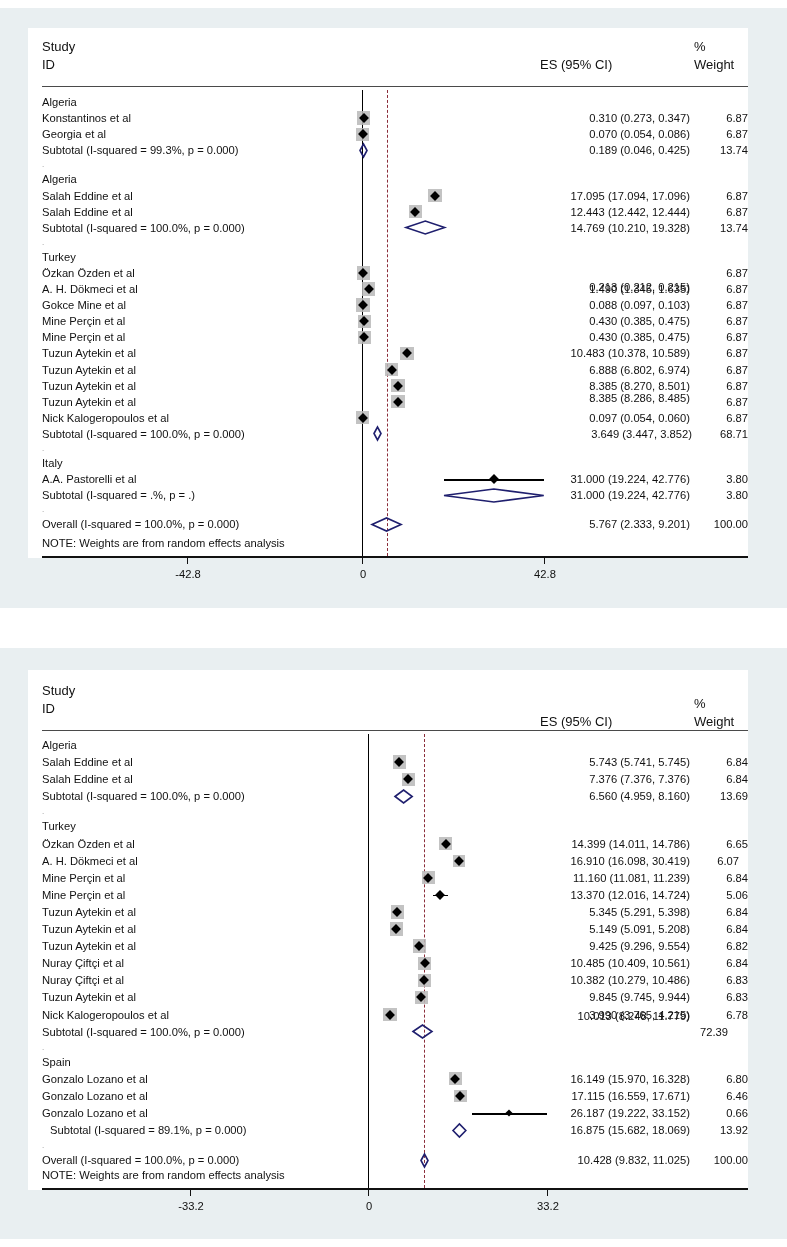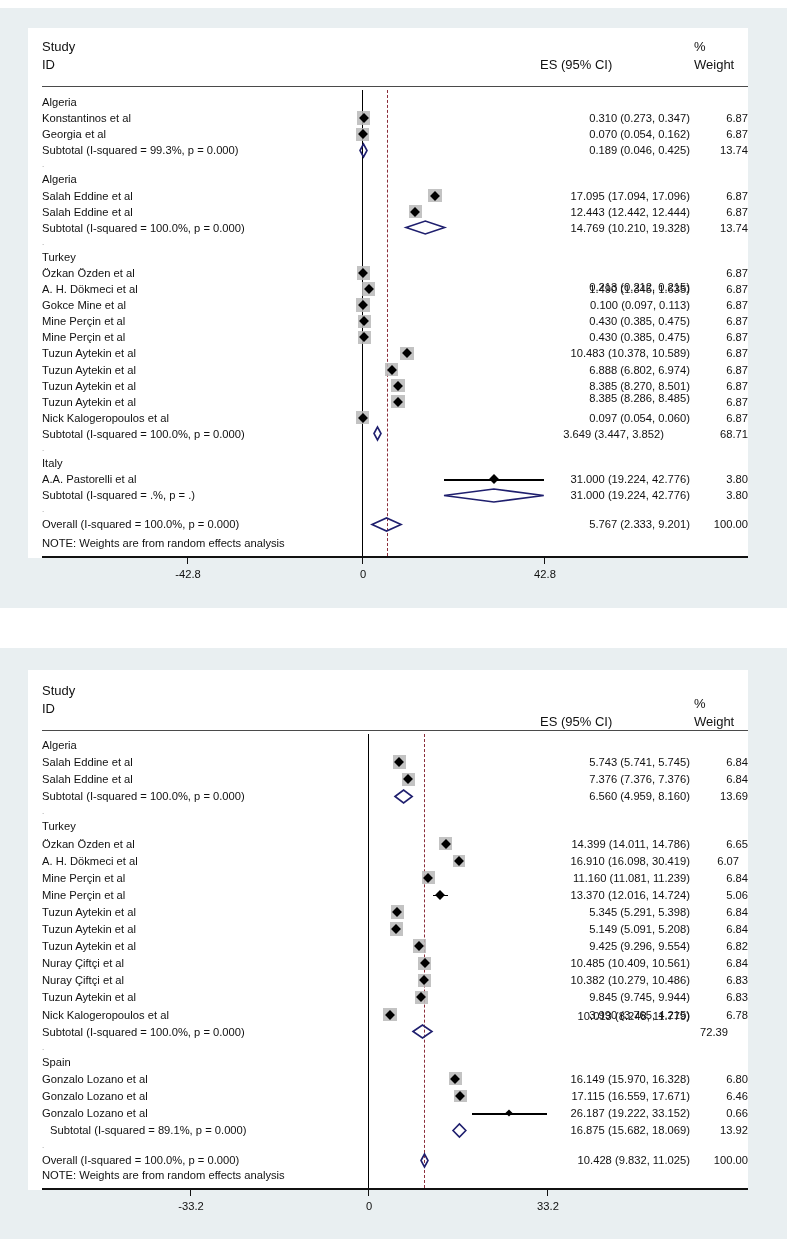--- a/index.html
+++ b/index.html
@@ -127,21 +127,21 @@
   <div class="ticklabel" style="left:188px;top:568px;text-align:center;">-42.8</div>
   <div class="ticklabel" style="left:363px;top:568px;">0</div>
   <div class="ticklabel" style="left:545px;top:568px;">42.8</div>
 
   <div id="p1rows">
       <div class="txt" style="left: 42px; top: 97px;">Algeria</div>
       <div class="txt" style="left: 42px; top: 113.1px;">Konstantinos et al</div>
       <div class="txt r" style="left: 490px; width: 200px; top: 113.1px;">0.310 (0.273, 0.347)</div>
       <div class="txt r" style="left: 688px; width: 60px; top: 113.1px;">6.87</div>
       <div class="txt" style="left: 42px; top: 129.2px;">Georgia  et al</div>
-      <div class="txt r" style="left: 490px; width: 200px; top: 129.2px;">0.070 (0.054, 0.162)</div>
+      <div class="txt r" style="left: 490px; width: 200px; top: 129.2px;">0.070 (0.054, 0.086)</div>
       <div class="txt r" style="left: 688px; width: 60px; top: 129.2px;">6.87</div>
       <div class="txt" style="left: 42px; top: 145.3px;">Subtotal  (I-squared = 99.3%, p = 0.000)</div>
       <div class="txt r" style="left: 490px; width: 200px; top: 145.3px;">0.189 (0.046, 0.425)</div>
       <div class="txt r" style="left: 688px; width: 60px; top: 145.3px;">13.74</div>
       <div class="txt" style="left: 42px; top: 161.4px; font-size: 8px; color: rgb(136, 136, 136);">.</div>
       <div class="txt" style="left: 42px; top: 174.4px;">Algeria</div>
       <div class="txt" style="left: 42px; top: 190.5px;">Salah Eddine  et al</div>
       <div class="txt r" style="left: 490px; width: 200px; top: 190.5px;">17.095 (17.094, 17.096)</div>
       <div class="txt r" style="left: 688px; width: 60px; top: 190.5px;">6.87</div>
       <div class="txt" style="left: 42px; top: 206.6px;">Salah Eddine et al</div>
@@ -152,21 +152,21 @@
       <div class="txt r" style="left: 688px; width: 60px; top: 222.7px;">13.74</div>
       <div class="txt" style="left: 42px; top: 238.8px; font-size: 8px; color: rgb(136, 136, 136);">.</div>
       <div class="txt" style="left: 42px; top: 251.8px;">Turkey</div>
       <div class="txt" style="left: 42px; top: 267.9px;">Özkan Özden et al</div>
       <div class="txt r" style="left: 490px; width: 200px; top: 282px;">0.213 (0.212, 0.215)</div>
       <div class="txt r" style="left: 688px; width: 60px; top: 267.9px;">6.87</div>
       <div class="txt" style="left: 42px; top: 284px;">A. H. Dökmeci et al</div>
       <div class="txt r" style="left: 490px; width: 200px; top: 284px;">1.490 (1.345, 1.635)</div>
       <div class="txt r" style="left: 688px; width: 60px; top: 284px;">6.87</div>
       <div class="txt" style="left: 42px; top: 300.1px;">Gokce Mine et al</div>
-      <div class="txt r" style="left: 490px; width: 200px; top: 300.1px;">0.100 (0.097, 0.113)</div>
+      <div class="txt r" style="left: 490px; width: 200px; top: 300.1px;">0.088 (0.097, 0.103)</div>
       <div class="txt r" style="left: 688px; width: 60px; top: 300.1px;">6.87</div>
       <div class="txt" style="left: 42px; top: 316.2px;">Mine Perçin et al</div>
       <div class="txt r" style="left: 490px; width: 200px; top: 316.2px;">0.430 (0.385, 0.475)</div>
       <div class="txt r" style="left: 688px; width: 60px; top: 316.2px;">6.87</div>
       <div class="txt" style="left: 42px; top: 332.3px;">Mine Perçin et al</div>
       <div class="txt r" style="left: 490px; width: 200px; top: 332.3px;">0.430 (0.385, 0.475)</div>
       <div class="txt r" style="left: 688px; width: 60px; top: 332.3px;">6.87</div>
       <div class="txt" style="left: 42px; top: 348.4px;">Tuzun Aytekin et al</div>
       <div class="txt r" style="left: 490px; width: 200px; top: 348.4px;">10.483 (10.378, 10.589)</div>
       <div class="txt r" style="left: 688px; width: 60px; top: 348.4px;">6.87</div>
@@ -176,21 +176,21 @@
       <div class="txt" style="left: 42px; top: 380.6px;">Tuzun Aytekin et al</div>
       <div class="txt r" style="left: 490px; width: 200px; top: 380.6px;">8.385 (8.270, 8.501)</div>
       <div class="txt r" style="left: 688px; width: 60px; top: 380.6px;">6.87</div>
       <div class="txt" style="left: 42px; top: 396.7px;">Tuzun Aytekin et al</div>
       <div class="txt r" style="left: 490px; width: 200px; top: 393px;">8.385 (8.286, 8.485)</div>
       <div class="txt r" style="left: 688px; width: 60px; top: 396.7px;">6.87</div>
       <div class="txt" style="left: 42px; top: 412.8px;">Nick Kalogeropoulos et al</div>
       <div class="txt r" style="left: 490px; width: 200px; top: 412.8px;">0.097 (0.054, 0.060)</div>
       <div class="txt r" style="left: 688px; width: 60px; top: 412.8px;">6.87</div>
       <div class="txt" style="left: 42px; top: 428.9px;">Subtotal  (I-squared = 100.0%, p = 0.000)</div>
-      <div class="txt r" style="left: 464px; width: 200px; top: 428.9px;">3.649 (3.447, 3.852)</div>
+      <div class="txt r" style="left: 492px; width: 200px; top: 428.9px;">3.649 (3.447, 3.852)</div>
       <div class="txt r" style="left: 688px; width: 60px; top: 428.9px;">68.71</div>
       <div class="txt" style="left: 42px; top: 445px; font-size: 8px; color: rgb(136, 136, 136);">.</div>
       <div class="txt" style="left: 42px; top: 458px;">Italy</div>
       <div class="txt" style="left: 42px; top: 474.1px;">A.A. Pastorelli et al</div>
       <div class="txt r" style="left: 490px; width: 200px; top: 474.1px;">31.000 (19.224, 42.776)</div>
       <div class="txt r" style="left: 688px; width: 60px; top: 474.1px;">3.80</div>
       <div class="txt" style="left: 42px; top: 490.2px;">Subtotal  (I-squared = .%, p = .)</div>
       <div class="txt r" style="left: 490px; width: 200px; top: 490.2px;">31.000 (19.224, 42.776)</div>
       <div class="txt r" style="left: 688px; width: 60px; top: 490.2px;">3.80</div>
       <div class="txt" style="left: 42px; top: 506.3px; font-size: 8px; color: rgb(136, 136, 136);">.</div>

